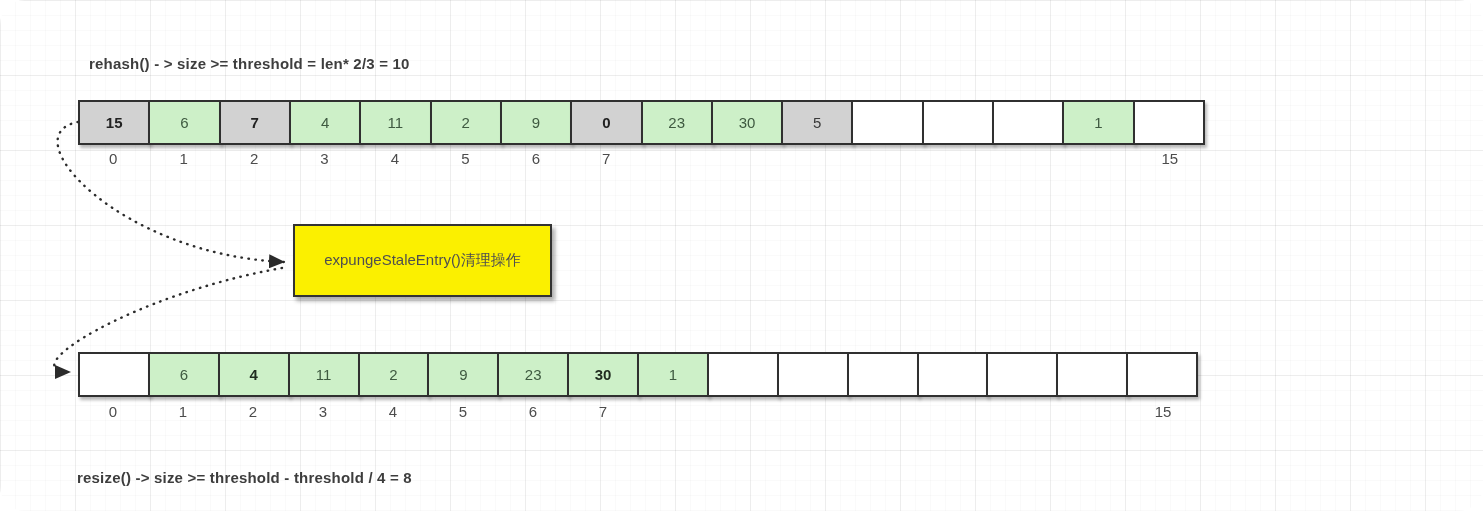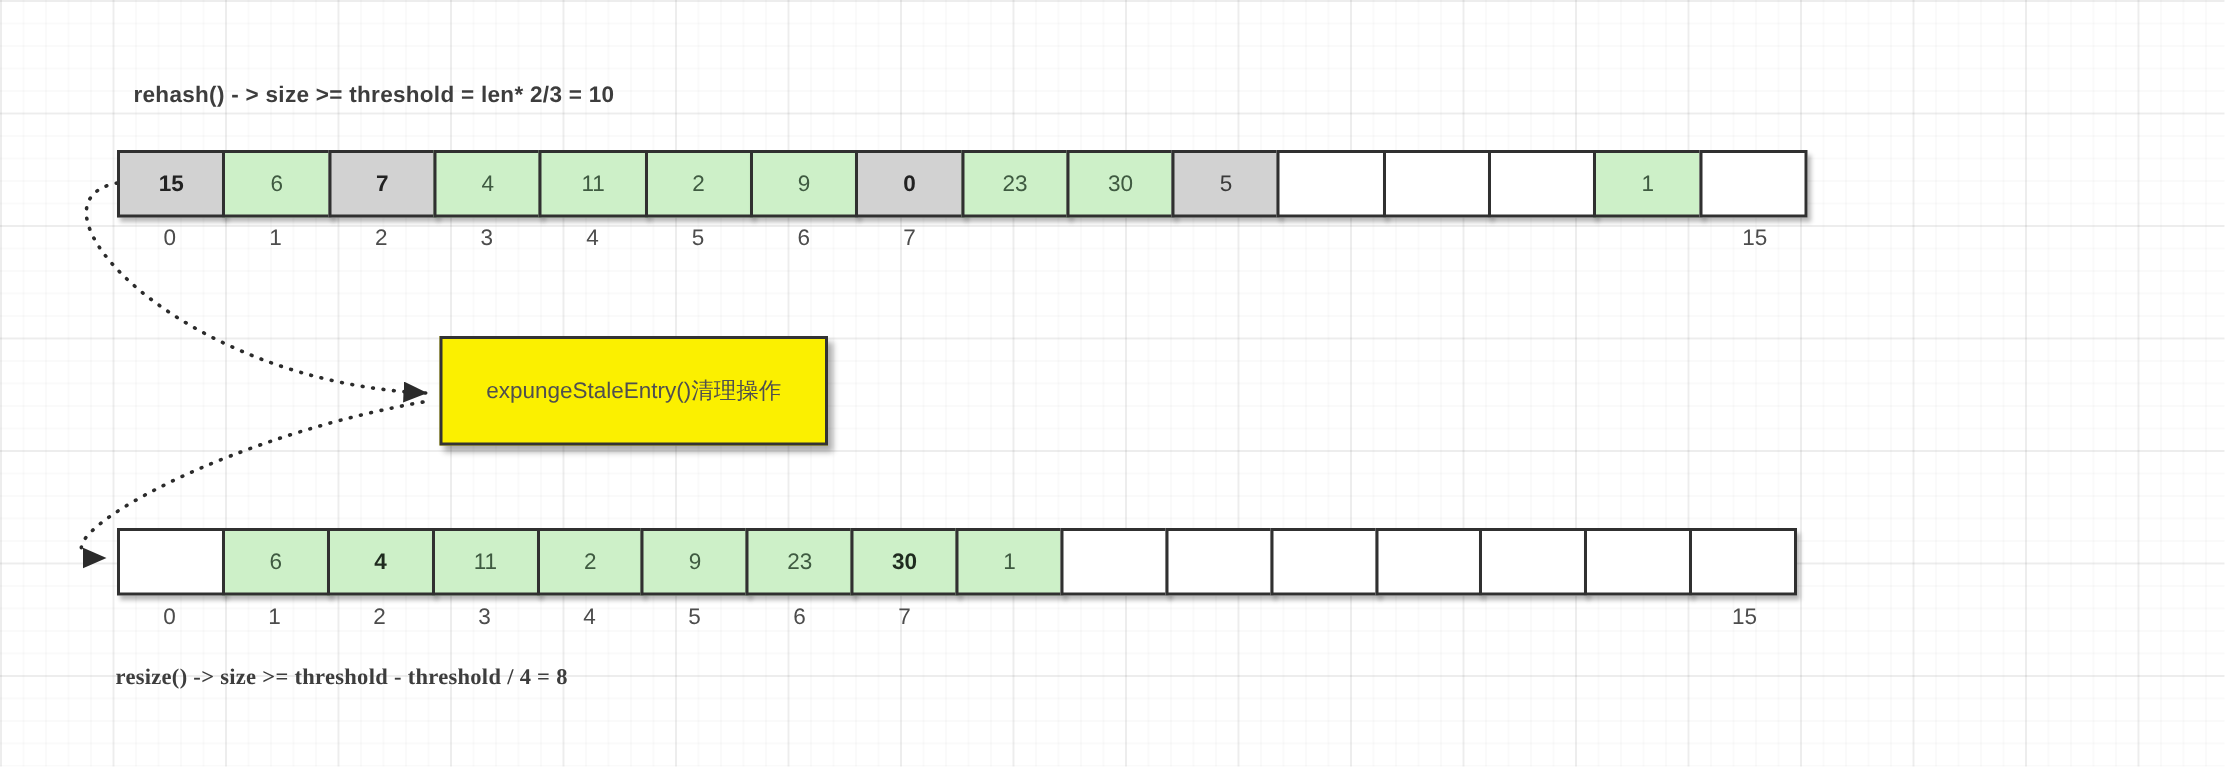--- a/index.html
+++ b/index.html
@@ -11,31 +11,32 @@
     position:relative;
     width:1483px;height:511px;
     overflow:hidden;
     background-color:#ffffff;
     background-image:
       linear-gradient(to right, rgba(0,0,0,0.05) 1px, transparent 1px),
       linear-gradient(to bottom, rgba(0,0,0,0.05) 1px, transparent 1px),
       linear-gradient(to right, rgba(0,0,0,0.02) 1px, transparent 1px),
       linear-gradient(to bottom, rgba(0,0,0,0.02) 1px, transparent 1px);
     background-size:75px 75px, 75px 75px, 15px 15px, 15px 15px;
+    border-radius:25px;
   }
   .formula{
     position:absolute;
     font-size:15px;
     font-weight:bold;
     color:#3d3d3d;
     letter-spacing:.2px;
     white-space:nowrap;
   }
   #formula-top{left:89px;top:55px;}
-  #formula-bottom{left:77px;top:444px;font-family:Liberation Serif, serif;}
+  #formula-bottom{left:77px;top:469px;}
 
   .bucket-array{
     position:absolute;
     display:flex;
     height:45px;
   }
   #array-top{left:78px;top:100px;width:1127px;}
   #array-bottom{left:78px;top:352px;width:1120px;}
 
   .cell{

